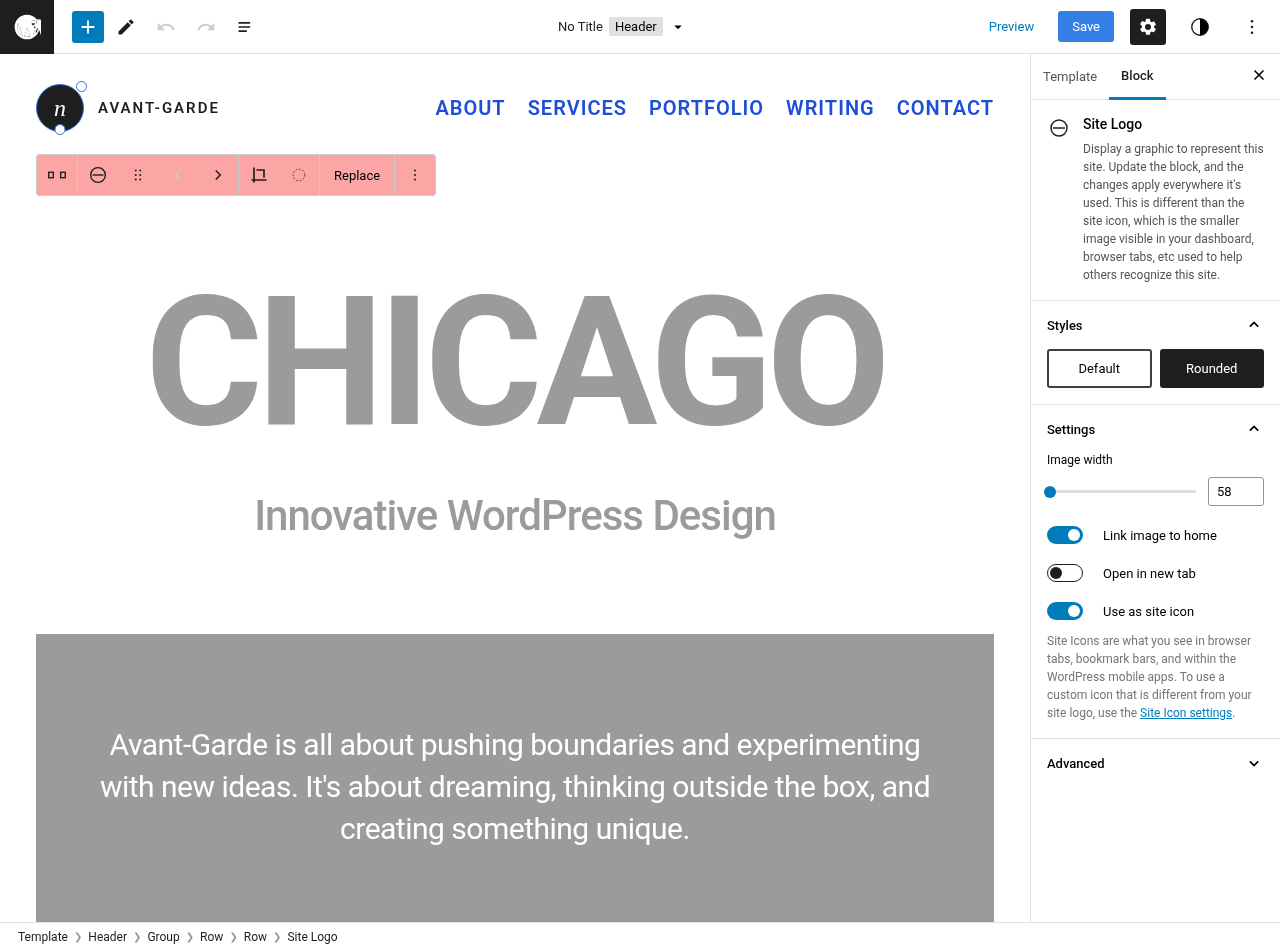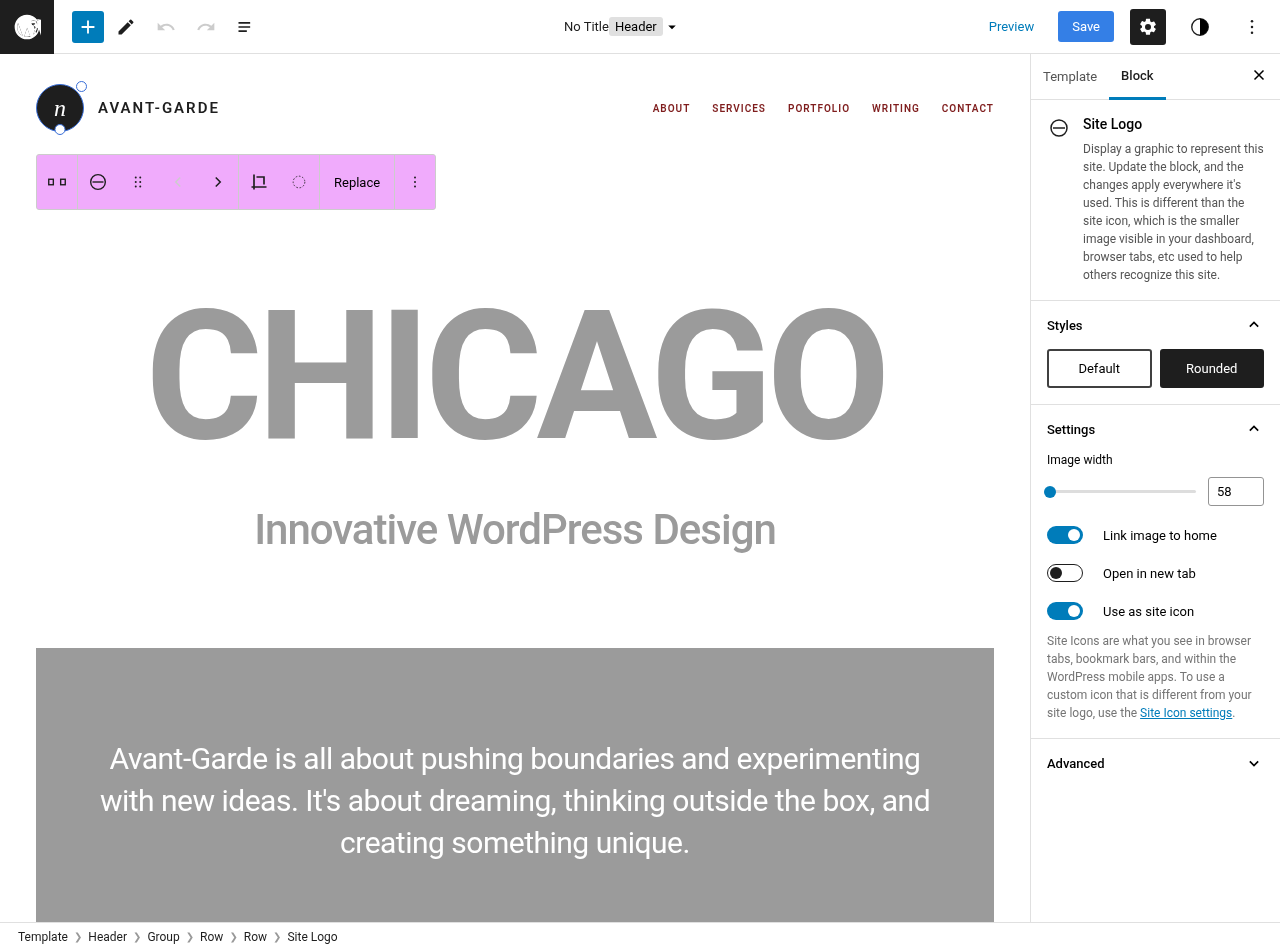--- a/index.html
+++ b/index.html
@@ -6,21 +6,21 @@
 body { width: 1280px; height: 950px; overflow: hidden; background: #fff; display: flex; flex-direction: column; }
 
 
 .top-bar { height: 54px; border-bottom: 1px solid #e0e0e0; display: flex; align-items: center; justify-content: space-between; }
 .top-left { display: flex; align-items: center; gap: 4px; }
 .wp-logo { width: 54px; height: 54px; background: #1e1e1e; display: flex; align-items: center; justify-content: center; color: #fff; }
 .wp-logo svg { width: 28px; height: 28px; }
 .add-btn { width: 32px; height: 32px; background: #007cba; border-radius: 3px; display: flex; align-items: center; justify-content: center; color: #fff; margin-left: 14px; cursor: pointer; }
 .tool-btn { width: 36px; height: 36px; display: flex; align-items: center; justify-content: center; cursor: pointer; color: #1e1e1e; border-radius: 3px; }
 .tool-btn.disabled { color: #ccc; }
-.top-center { display: flex; align-items: center; font-size: 13px; }
+.top-center { display: flex; align-items: center; gap: 6px; font-size: 13px; }
 .doc-title { color: #1e1e1e; }
 .doc-part { background: #e0e0e0; padding: 2px 6px; border-radius: 3px; }
 .top-right { display: flex; align-items: center; gap: 16px; padding-right: 10px; }
 .preview-link { color: #007cba; font-size: 13px; cursor: pointer; padding: 0 8px; }
 .save-btn { background: #347fe6; color: #fff; font-size: 13px; padding: 8px 14px; border-radius: 3px; cursor: pointer; }
 .settings-btn { width: 36px; height: 36px; background: #1e1e1e; display: flex; align-items: center; justify-content: center; color: #fff; cursor: pointer; border-radius: 3px; }
 .styles-toggle { width: 36px; height: 36px; display: flex; align-items: center; justify-content: center; cursor: pointer; }
 
 
 .main { flex: 1; display: flex; overflow: hidden; }
@@ -29,24 +29,24 @@
 
 
 .site-header { display: flex; align-items: center; justify-content: space-between; margin-bottom: 10px; }
 .logo-wrap { display: flex; align-items: center; gap: 14px; }
 .site-logo { width: 48px; height: 48px; border-radius: 50%; background: #1e1e1e; position: relative; border: 1.5px solid #3a6fd8; display:flex; align-items:center; justify-content:center; color:#fff; font-size:24px; font-style:italic; font-family: cursive; }
 .site-logo::before, .site-logo::after { content:""; position:absolute; width:9px; height:9px; border-radius:50%; background:#fff; border:1.5px solid #3a6fd8; }
 .site-logo::before { top:-4px; right:-4px; }
 .site-logo::after { bottom:-4px; left:50%; transform:translateX(-50%); }
 .site-title { font-size: 15px; font-weight: 600; letter-spacing: 2px; color: #1e1e1e; }
 .nav { display: flex; gap: 22px; }
-.nav a { font-size: 10px; font-weight: 600; letter-spacing: 1px; color: #7f1d1d; text-decoration: none; }
-
-
-.block-toolbar { display: inline-flex; border: 1px solid #ccc; border-radius: 3px; background: #f0abfc; margin-top: 12px; height: 56px; }
+.nav a { font-size: 20px; font-weight: 600; letter-spacing: 1px; color: #1d4ed8; text-decoration: none; }
+
+
+.block-toolbar { display: inline-flex; border: 1px solid #ccc; border-radius: 3px; background: #fca5a5; margin-top: 12px; height: 42px; }
 .bt-seg { display: flex; align-items: center; border-right: 1px solid #ccc; }
 .bt-seg:last-child { border-right: none; }
 .bt-btn { width: 40px; height: 40px; display: flex; align-items: center; justify-content: center; cursor: pointer; color: #1e1e1e; }
 .bt-btn.disabled { color: #ccc; }
 .bt-text { padding: 0 14px; font-size: 13px; cursor: pointer; }
 
 
 .hero { text-align: center; margin-top: 90px; }
 .hero-title { font-size: 180px; font-weight: 700; letter-spacing: -6px; color: #9b9b9b; line-height: 0.85; }
 .hero-sub { font-size: 42px; font-weight: 500; color: #9b9b9b; margin-top: 52px; letter-spacing: -1px; }

